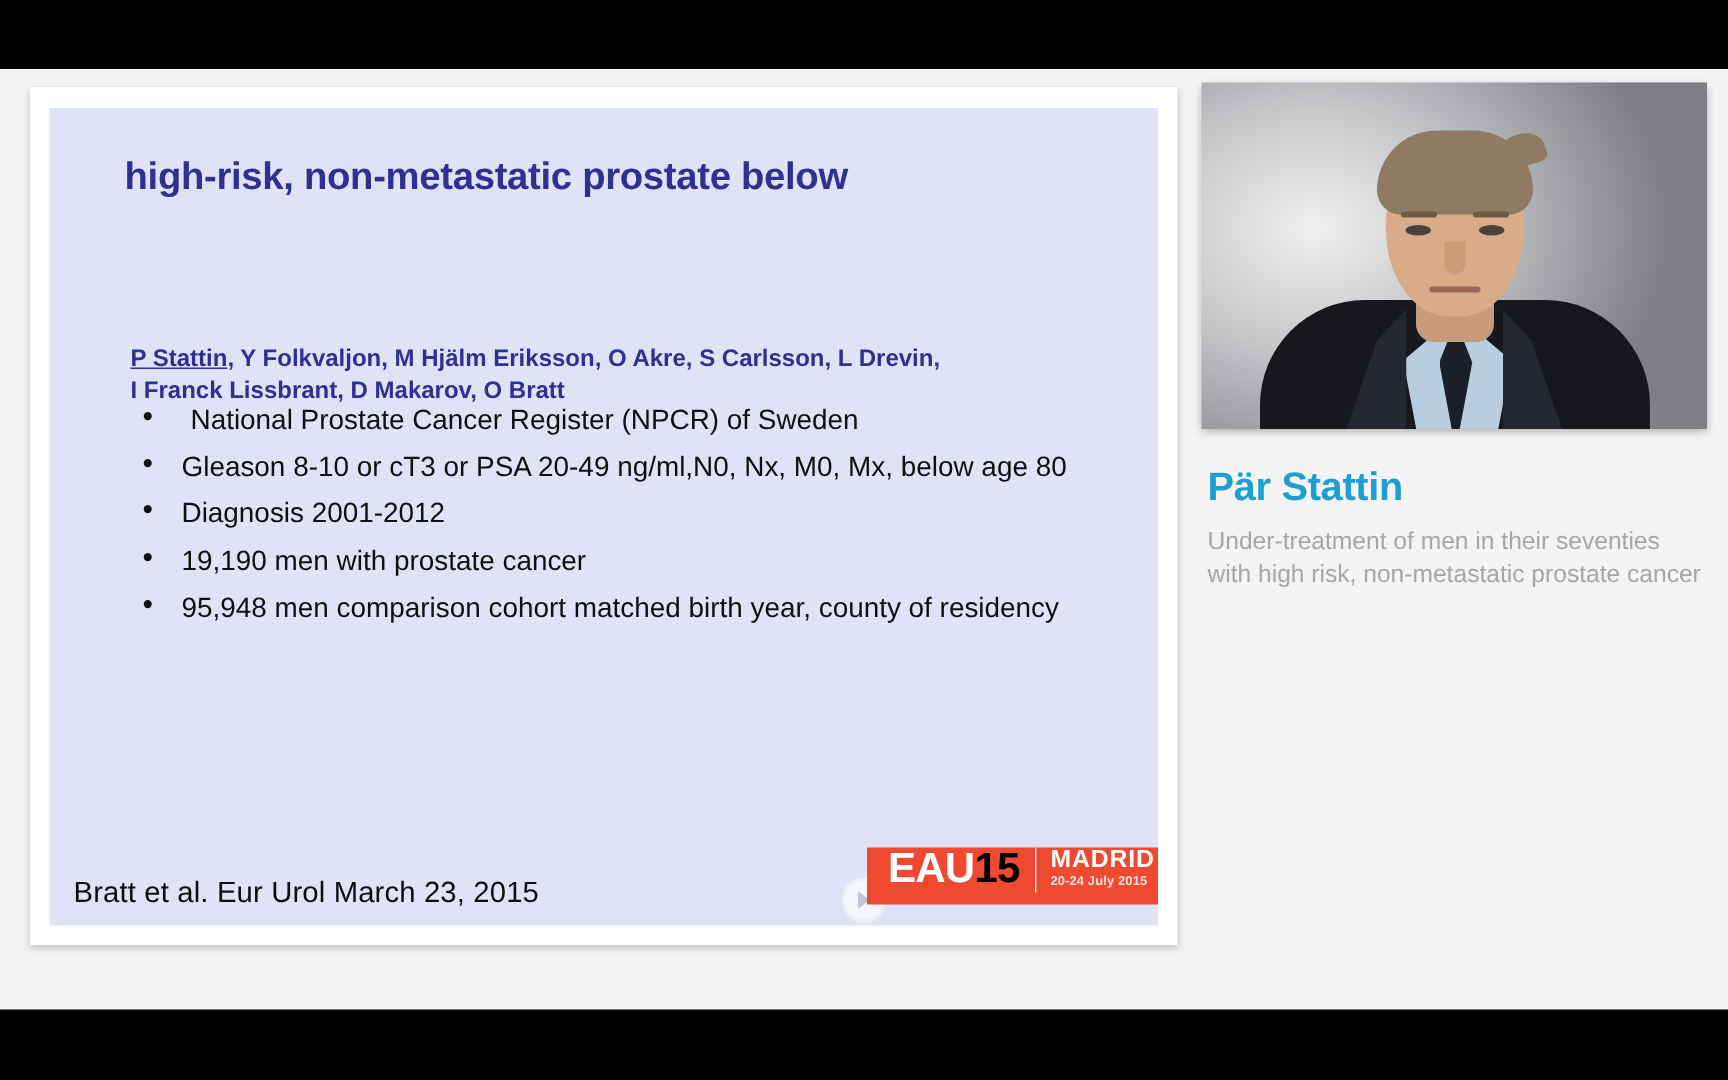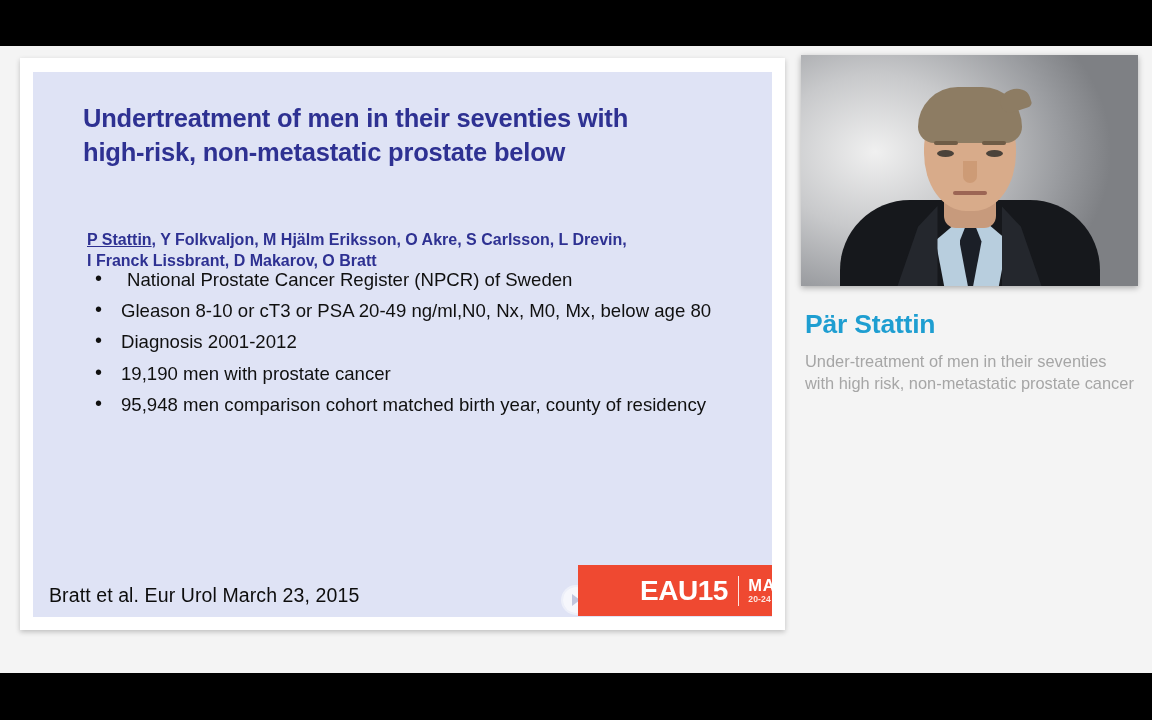--- a/index.html
+++ b/index.html
@@ -141,37 +141,36 @@
     border-top: 6px solid transparent;
     border-bottom: 6px solid transparent;
   }
 
   
   #eau-logo {
     position: absolute;
     left: 545px;
     top: 493px;
     width: 197px;
-    height: 51px;
+    height: 38px;
     background: #ef4931;
     display: flex;
-    align-items: center;
+    align-items: flex-start;
     overflow: hidden;
-    padding-left: 48px;
   }
   #eau-logo .eau-main {
     color: #ffffff;
     font-size: 28px;
     font-weight: bold;
     letter-spacing: -0.5px;
     margin-left: 14px;
     line-height: 1;
   }
   #eau-logo .eau-year {
-    color: #ffffff;
+    color: #000000;
     font-size: 28px;
     font-weight: bold;
     letter-spacing: -0.5px;
     line-height: 1;
   }
   #eau-logo .eau-divider {
     width: 1.5px;
     height: 30px;
     background: rgba(255,255,255,0.85);
     margin: 0 9px 0 10px;
@@ -374,21 +373,20 @@
 
   <div class="letterbox top"></div>
   <div class="letterbox bottom"></div>
 
   <div id="page">
 
     <div id="slide-card">
       <div id="slide">
 
         <div id="slide-title">
-          <div>Undertreatment of men in their seventies with</div>
           <div>high-risk, non-metastatic prostate below</div>
         </div>
 
         <div id="slide-authors">
           <div><span class="lead">P Stattin</span><span>, Y Folkvaljon, M Hjälm Eriksson, O Akre, S Carlsson, L Drevin,</span></div>
           <div> I Franck Lissbrant, D Makarov, O Bratt</div>
         </div>
 
         <ul id="bullet-list">
           <li class="indented"> National Prostate Cancer Register (NPCR) of Sweden</li>

